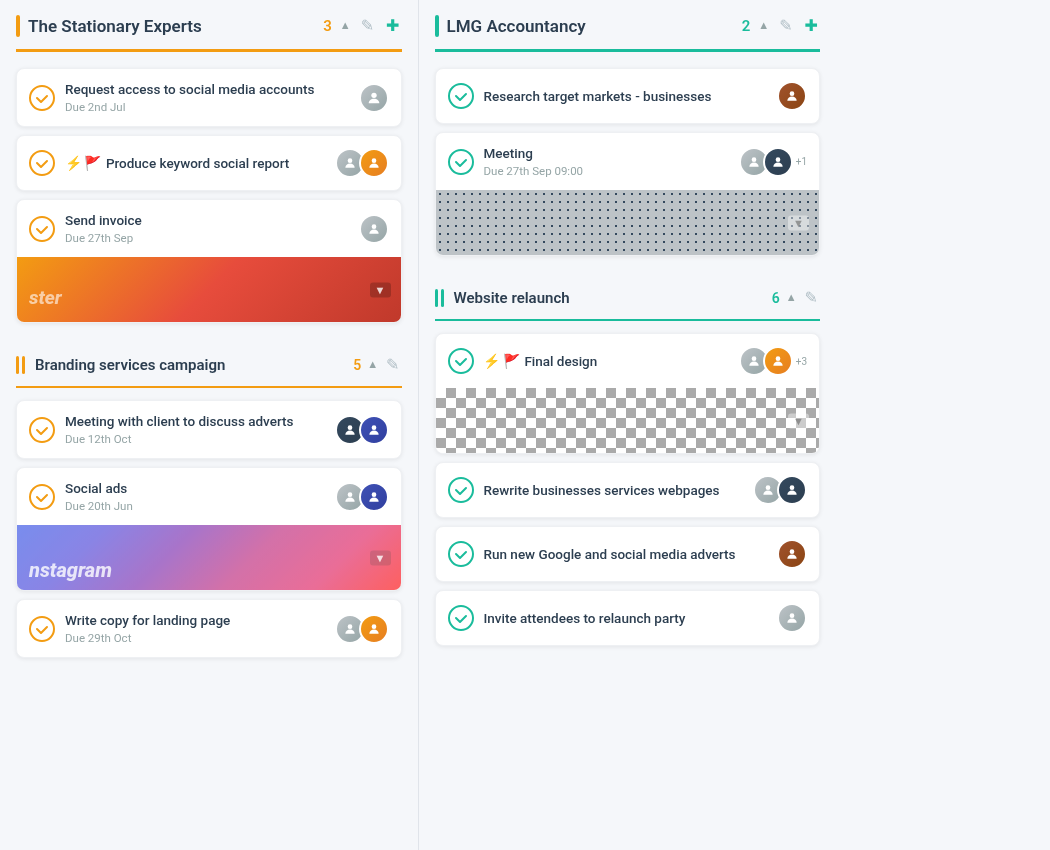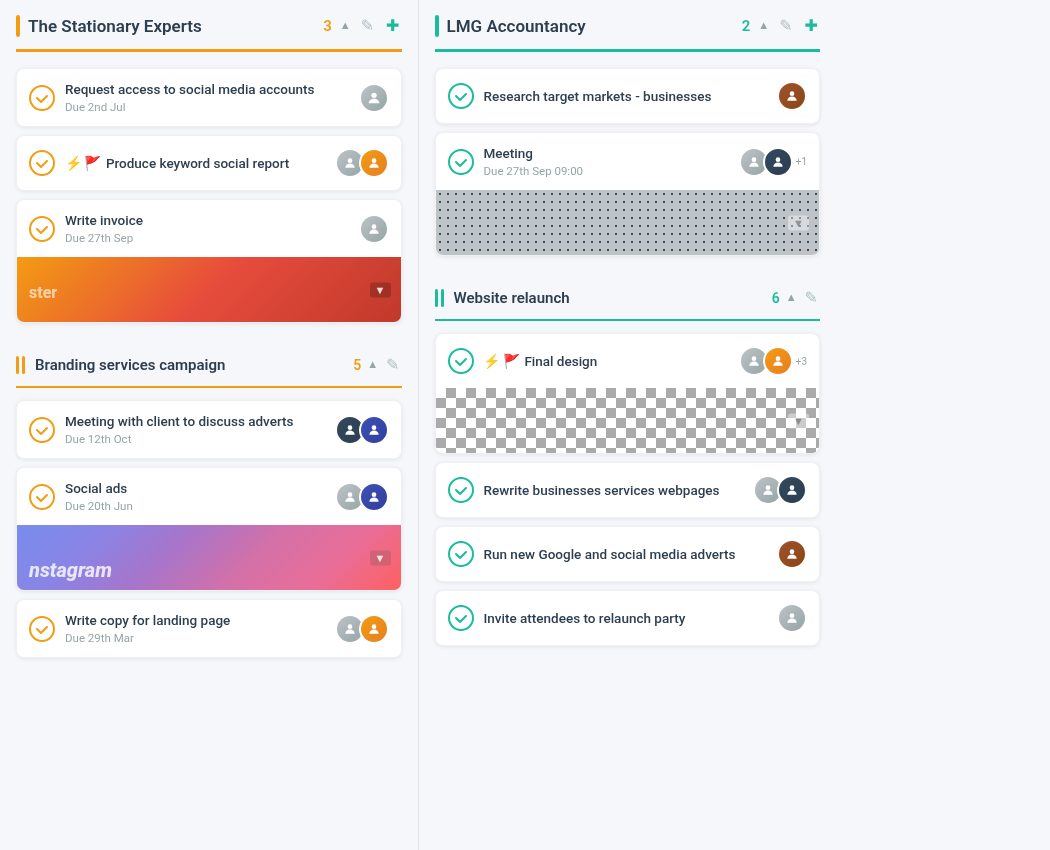--- a/index.html
+++ b/index.html
@@ -285,36 +285,36 @@
     </div>
 
     <div class="task-card">
       <div class="task-card-main">
         <div class="task-check check-orange">
           <svg viewBox="0 0 14 14" fill="none">
               <path d="M2 7l4 4 6-6" stroke="#f39c12" stroke-width="2" stroke-linecap="round" stroke-linejoin="round"></path>
             </svg>
         </div>
         <div class="task-info">
-          <div class="task-title">Write invoice</div>
+          <div class="task-title">Send invoice</div>
           <div class="task-due">Due 27th Sep</div>
         </div>
         <div class="task-avatars">
           <div class="avatar" style="background: linear-gradient(135deg,#bdc3c7,#95a5a6);">
             <svg width="14" height="14" viewBox="0 0 24 24" fill="#fff">
                 <circle cx="12" cy="8" r="4"></circle>
                 <path d="M4 20c0-4 3.6-7 8-7s8 3 8 7" fill="#fff"></path>
               </svg>
           </div>
         </div>
       </div>
       <div class="task-card-image img-stationery" style="height:65px; position:relative;">
         <div style="position:absolute;right:10px;top:50%;transform:translateY(-50%);color:rgba(255,255,255,0.8);font-size:11px;background:rgba(0,0,0,0.2);border-radius:3px;padding:1px 5px;">▼</div>
 
-        <div style="position:absolute;bottom:20px;left:12px;font-size:16px;font-weight:800;color:rgba(255,255,255,0.6);">ster</div>
+        <div style="position:absolute;bottom:13px;left:12px;font-size:19px;font-weight:800;color:rgba(255,255,255,0.6);font-style:italic;">ster</div>
       </div>
     </div>
 
     <div class="section-header" style="border-bottom: 2px solid #f39c12; margin-top: 20px;">
       <div class="section-accent-bars">
         <div class="accent-bar-small" style="background:#f39c12;"></div>
         <div class="accent-bar-small" style="background:#f39c12;"></div>
       </div>
       <span class="section-title">Branding services campaign</span>
       <span class="section-count count-orange">5</span>
@@ -384,21 +384,21 @@
 
     <div class="task-card">
       <div class="task-card-main">
         <div class="task-check check-orange">
           <svg viewBox="0 0 14 14" fill="none">
               <path d="M2 7l4 4 6-6" stroke="#f39c12" stroke-width="2" stroke-linecap="round" stroke-linejoin="round"></path>
             </svg>
         </div>
         <div class="task-info">
           <div class="task-title">Write copy for landing page</div>
-          <div class="task-due">Due 29th Mar</div>
+          <div class="task-due">Due 29th Oct</div>
         </div>
         <div class="task-avatars">
           <div class="avatar" style="background: linear-gradient(135deg,#bdc3c7,#95a5a6);">
             <svg width="14" height="14" viewBox="0 0 24 24" fill="#fff">
                 <circle cx="12" cy="8" r="4"></circle>
                 <path d="M4 20c0-4 3.6-7 8-7s8 3 8 7" fill="#fff"></path>
               </svg>
           </div>
           <div class="avatar av-orange">
             <svg width="14" height="14" viewBox="0 0 24 24" fill="#fff">

